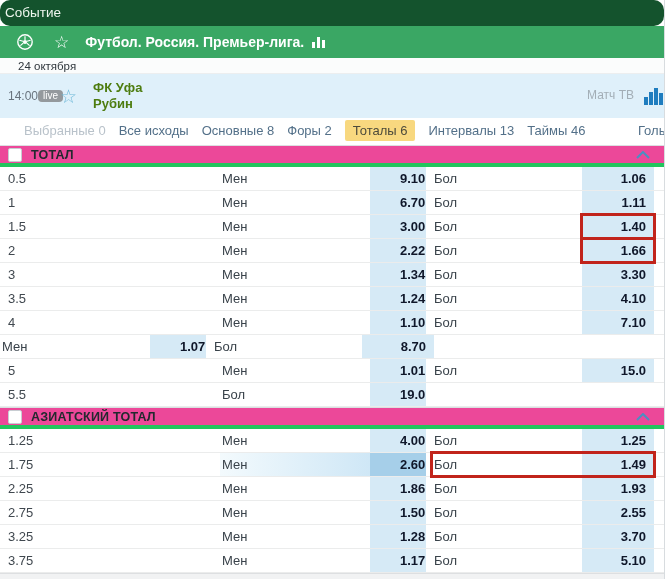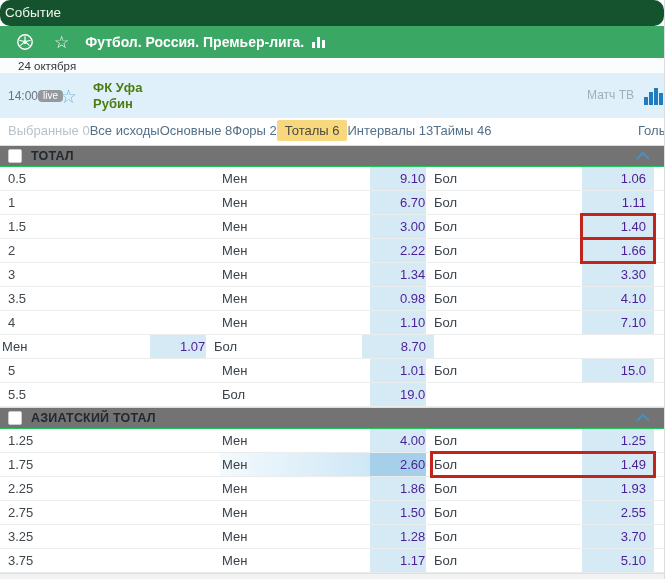--- a/index.html
+++ b/index.html
@@ -21,39 +21,39 @@
   .mtime{display:flex;flex-direction:row;align-items:flex-start;width:44px;}
   .mtime .t{font-size:12px;color:#68737d;}
   .live{background:#94999d;color:#fff;font-size:10px;padding:0 5px 1px 5px;border-radius:4px;margin-top:1px;}
   .mstar{color:#6fb9d8;font-size:19px;margin:0 16px 0 8px;line-height:1;}
   .teams{font-size:13px;font-weight:bold;color:#4d7c0f;line-height:16px;}
   .mright{margin-left:auto;display:flex;align-items:flex-start;}
   .tv{color:#a3aeb6;font-size:12px;}
   .mchart{margin:0 0 0 10px;display:flex;align-items:flex-end;}
 
   
-  .tabsrow{height:25px;display:flex;align-items:center;padding-left:8px;background:#fff;}
+  .tabsrow{height:25px;display:flex;align-items:center;padding-left:24px;gap:13px;background:#fff;}
   .tab{font-size:13px;color:#537089;white-space:nowrap;cursor:pointer;}
   .tab.t-disabled{color:#b9c2ca;}
   .tab.t-active{background:#f8d87f;color:#4c4a3b;padding:3px 8px;border-radius:2px;}
   .tab.t-last{margin-left:auto;margin-right:-4px;}
 
   
   .markets{margin-top:2px;}
-  .sec-header{height:22px;background:#737373;border-top:1px solid #dcdfe1;border-bottom:1px solid #22c55e;display:flex;align-items:center;padding:0 14px 0 8px;box-sizing:border-box;}
+  .sec-header{height:22px;background:#ec4899;border-top:1px solid #dcdfe1;border-bottom:4px solid #22c55e;display:flex;align-items:center;padding:0 14px 0 8px;box-sizing:border-box;}
   .cbx{width:14px;height:14px;background:#fff;border:1px solid #c8cdd2;border-radius:2px;box-sizing:border-box;}
   .sec-title{font-size:12.5px;font-weight:bold;color:#23292f;margin-left:9px;letter-spacing:.2px;}
   .sec-chevron{margin-left:auto;display:flex;}
 
   
   .mrow{display:flex;align-items:stretch;height:24px;border-bottom:1px solid #ebecec;box-sizing:border-box;padding-right:3px;background:#fff;}
   .mrow .line{width:220px;box-sizing:border-box;padding-left:8px;font-size:13px;color:#40484f;line-height:23px;}
   .outcome{display:flex;align-items:stretch;position:relative;cursor:pointer;}
   .outcome .olabel{flex:1;font-size:13px;color:#39424a;line-height:23px;padding-left:2px;}
-  .outcome .odds{background:#d6eaf6;font-size:13px;font-weight:normal;color:#4c1d95;text-align:right;line-height:23px;padding-right:8px;box-sizing:border-box;position:relative;padding-left:30px;}
+  .outcome .odds{background:#d6eaf6;font-size:13px;font-weight:bold;color:#0f172a;text-align:right;line-height:23px;padding-right:8px;box-sizing:border-box;position:relative;padding-left:30px;}
   .o1{width:206px;}
   .o1 .odds{width:56px;}
   .gap{width:6px;}
   .o2{width:222px;}
   .o2 .odds{width:72px;}
   .outcome.hover .olabel{background:linear-gradient(to right,#f3fafd,#cfe7f6);}
   .outcome.hover .odds{background:#a6cfe9;}
 
   .ann-overlay{position:absolute;top:-2px;bottom:-2px;left:-2px;right:-2px;border:3px solid #c1241b;pointer-events:none;z-index:5;}
 
@@ -212,21 +212,21 @@
     <span class="gap"></span>
     <div class="outcome o2">
       <div class="olabel">Бол</div>
       <div class="odds">3.30</div>
     </div>
   </div>
           <div class="mrow">
     <span class="line">3.5</span>
     <div class="outcome o1">
       <div class="olabel">Мен</div>
-      <div class="odds">0.98</div>
+      <div class="odds">1.24</div>
     </div>
     <span class="gap"></span>
     <div class="outcome o2">
       <div class="olabel">Бол</div>
       <div class="odds">4.10</div>
     </div>
   </div>
           <div class="mrow">
     <span class="line">4</span>
     <div class="outcome o1">

